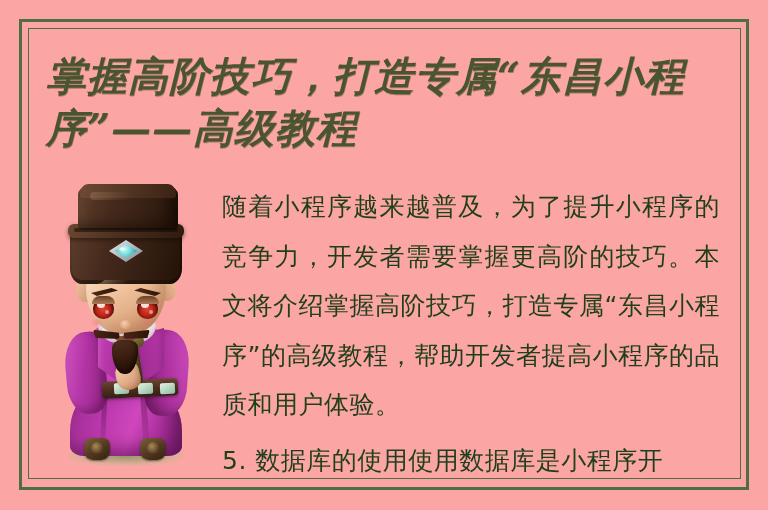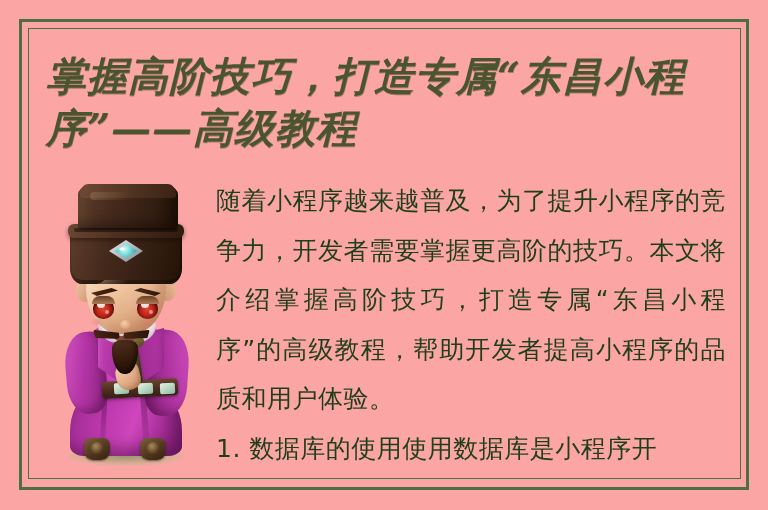--- a/index.html
+++ b/index.html
@@ -67,21 +67,21 @@
     top: 176px;
     width: 510px;
     font-family: "DejaVu Sans", sans-serif;
     font-size: 25px;
     line-height: 49.5px;
     color: #1f3f1c;
     text-align: justify;
     text-justify: inter-character;
     letter-spacing: 0.5px;
   }
-  #body-text p { margin: 0; }
+  #body-text p { margin: 6px; }
 
   
   #character {
     position: absolute;
     left: 46px;
     top: 184px;
     width: 160px;
     height: 292px;
   }
   #character .l { position: absolute; }
@@ -460,16 +460,16 @@
     <div class="l hat-upper-top"></div>
     <div class="l hat-upper-sheen"></div>
     <div class="l hat-seam"></div>
     <div class="l gem-set"></div>
     <div class="l gem-core"></div>
     <div class="l gem-spark"></div>
   </div>
 
   <div id="body-text">
     <p>随着小程序越来越普及，为了提升小程序的竞争力，开发者需要掌握更高阶的技巧。本文将介绍掌握高阶技巧，打造专属“东昌小程序”的高级教程，帮助开发者提高小程序的品质和用户体验。</p>
-    <p>1. 数据库的使用使用数据库是小程序开</p>
+    <p>5. 数据库的使用使用数据库是小程序开</p>
   </div>
 
 </div>
 
 </body></html>

